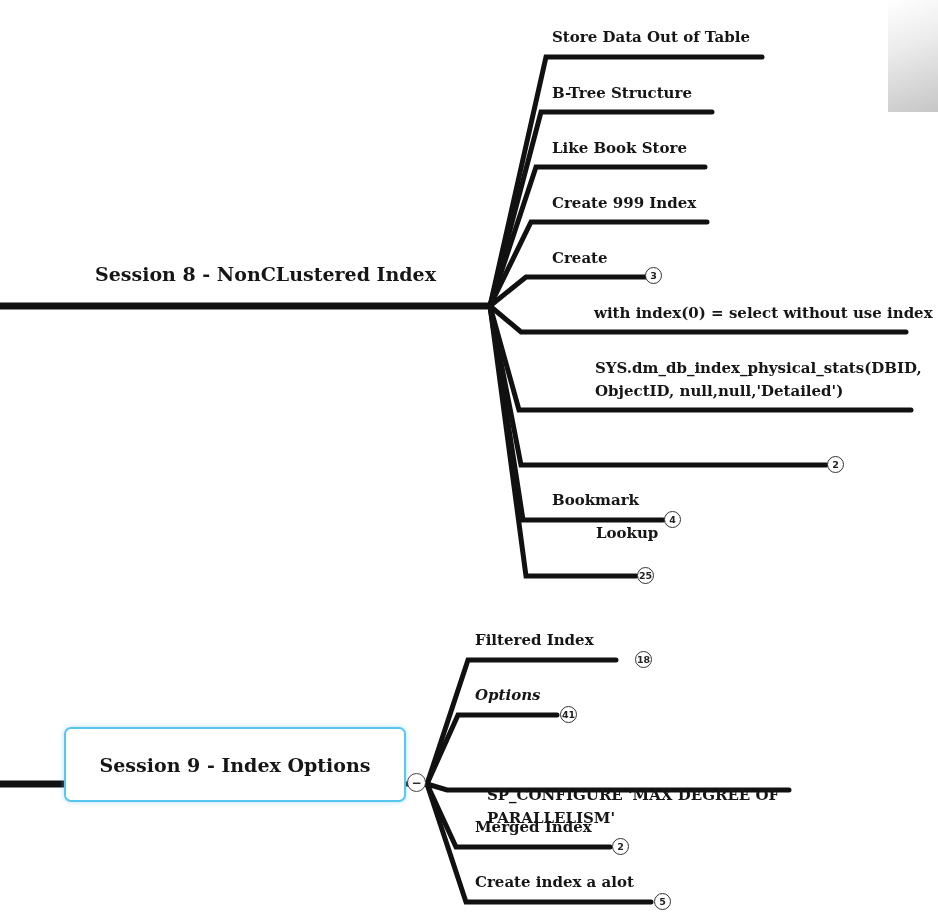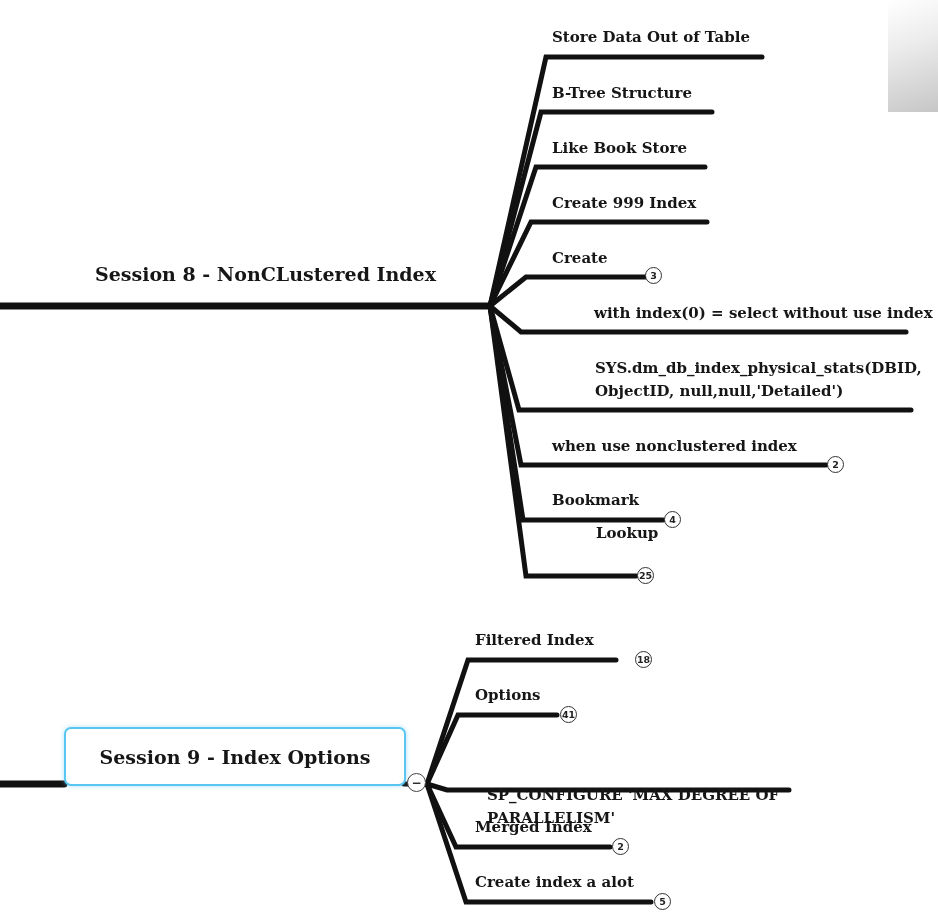--- a/index.html
+++ b/index.html
@@ -20,21 +20,21 @@
     position:absolute; z-index:2;
     font-weight:700; font-size:15px; color:#161616;
     white-space:nowrap; cursor:default;
   }
   .label.wrap { white-space:normal; line-height:1.5; }
   .root-label {
     position:absolute; z-index:2;
     font-weight:700; font-size:19px; color:#161616; white-space:nowrap;
   }
   .root-box {
-    position:absolute; left:64px; top:727px; width:342px; height:59px;
+    position:absolute; left:64px; top:727px; width:342px; height:75px;
     border:2px solid #59c5f1; border-radius:7px; background:#ffffff;
     display:flex; align-items:center; justify-content:center;
     box-shadow:0 0 5px rgba(110,200,245,.55);
     z-index:2;
   }
   .root-box .root-label { position:static; }
   .badge {
     position:absolute; z-index:3;
     width:17px; height:17px; border:1.6px solid #333; border-radius:50%;
     background:#fff; color:#222;
@@ -83,37 +83,36 @@
 
   <div class="root-label" style="left:95px; top:263px;">Session 8 - NonCLustered Index</div>
 
   <div class="label" style="left:552px; top:28px;">Store Data Out of Table</div>
   <div class="label" style="left:552px; top:84px;">B-Tree Structure</div>
   <div class="label" style="left:552px; top:139px;">Like Book Store</div>
   <div class="label" style="left:552px; top:194px;">Create 999 Index</div>
   <div class="label" style="left:552px; top:249px;">Create</div>
   <div class="label" style="left:552px; top:304px;margin-left:42px;">with index(0) = select without use index</div>
   <div class="label wrap" style="left:552px; top:357px; width:368px;margin-left:43px;">SYS.dm_db_index_physical_stats(DBID, ObjectID, null,null,'Detailed')</div>
-  <div class="label" style="left:552px; top:437px;">when use nonclustered index</div>
   <div class="label" style="left:552px; top:491px;">Bookmark</div>
   <div class="label" style="left:552px; top:524px;margin-left:44px;">Lookup</div>
 
   <div class="badge" style="left:645px; top:267px;">3</div>
   <div class="badge" style="left:827px; top:456px;">2</div>
   <div class="badge" style="left:664px; top:511px;">4</div>
   <div class="badge" style="left:637px; top:567px;">25</div>
 
   <div class="root-box">
     <div class="root-label">Session 9 - Index Options</div>
   </div>
 
   <div class="collapse">−</div>
 
   <div class="label" style="left:475px; top:631px;">Filtered Index</div>
-  <div class="label" style="left:475px; top:686px;">Options</div>
+  <div class="label" style="left:475px; top:686px;font-style:italic;">Options</div>
   <div class="label wrap" style="left:487px; top:740px; width:305px;margin-top:44px;">SP_CONFIGURE 'MAX DEGREE OF PARALLELISM'</div>
   <div class="label" style="left:475px; top:818px;">Merged Index</div>
   <div class="label" style="left:475px; top:873px;">Create index a alot</div>
 
   <div class="badge" style="left:619px; top:651px;margin-left:16px;">18</div>
   <div class="badge" style="left:560px; top:706px;">41</div>
   <div class="badge" style="left:612px; top:838px;">2</div>
   <div class="badge" style="left:654px; top:893px;">5</div>
 
 </div>

